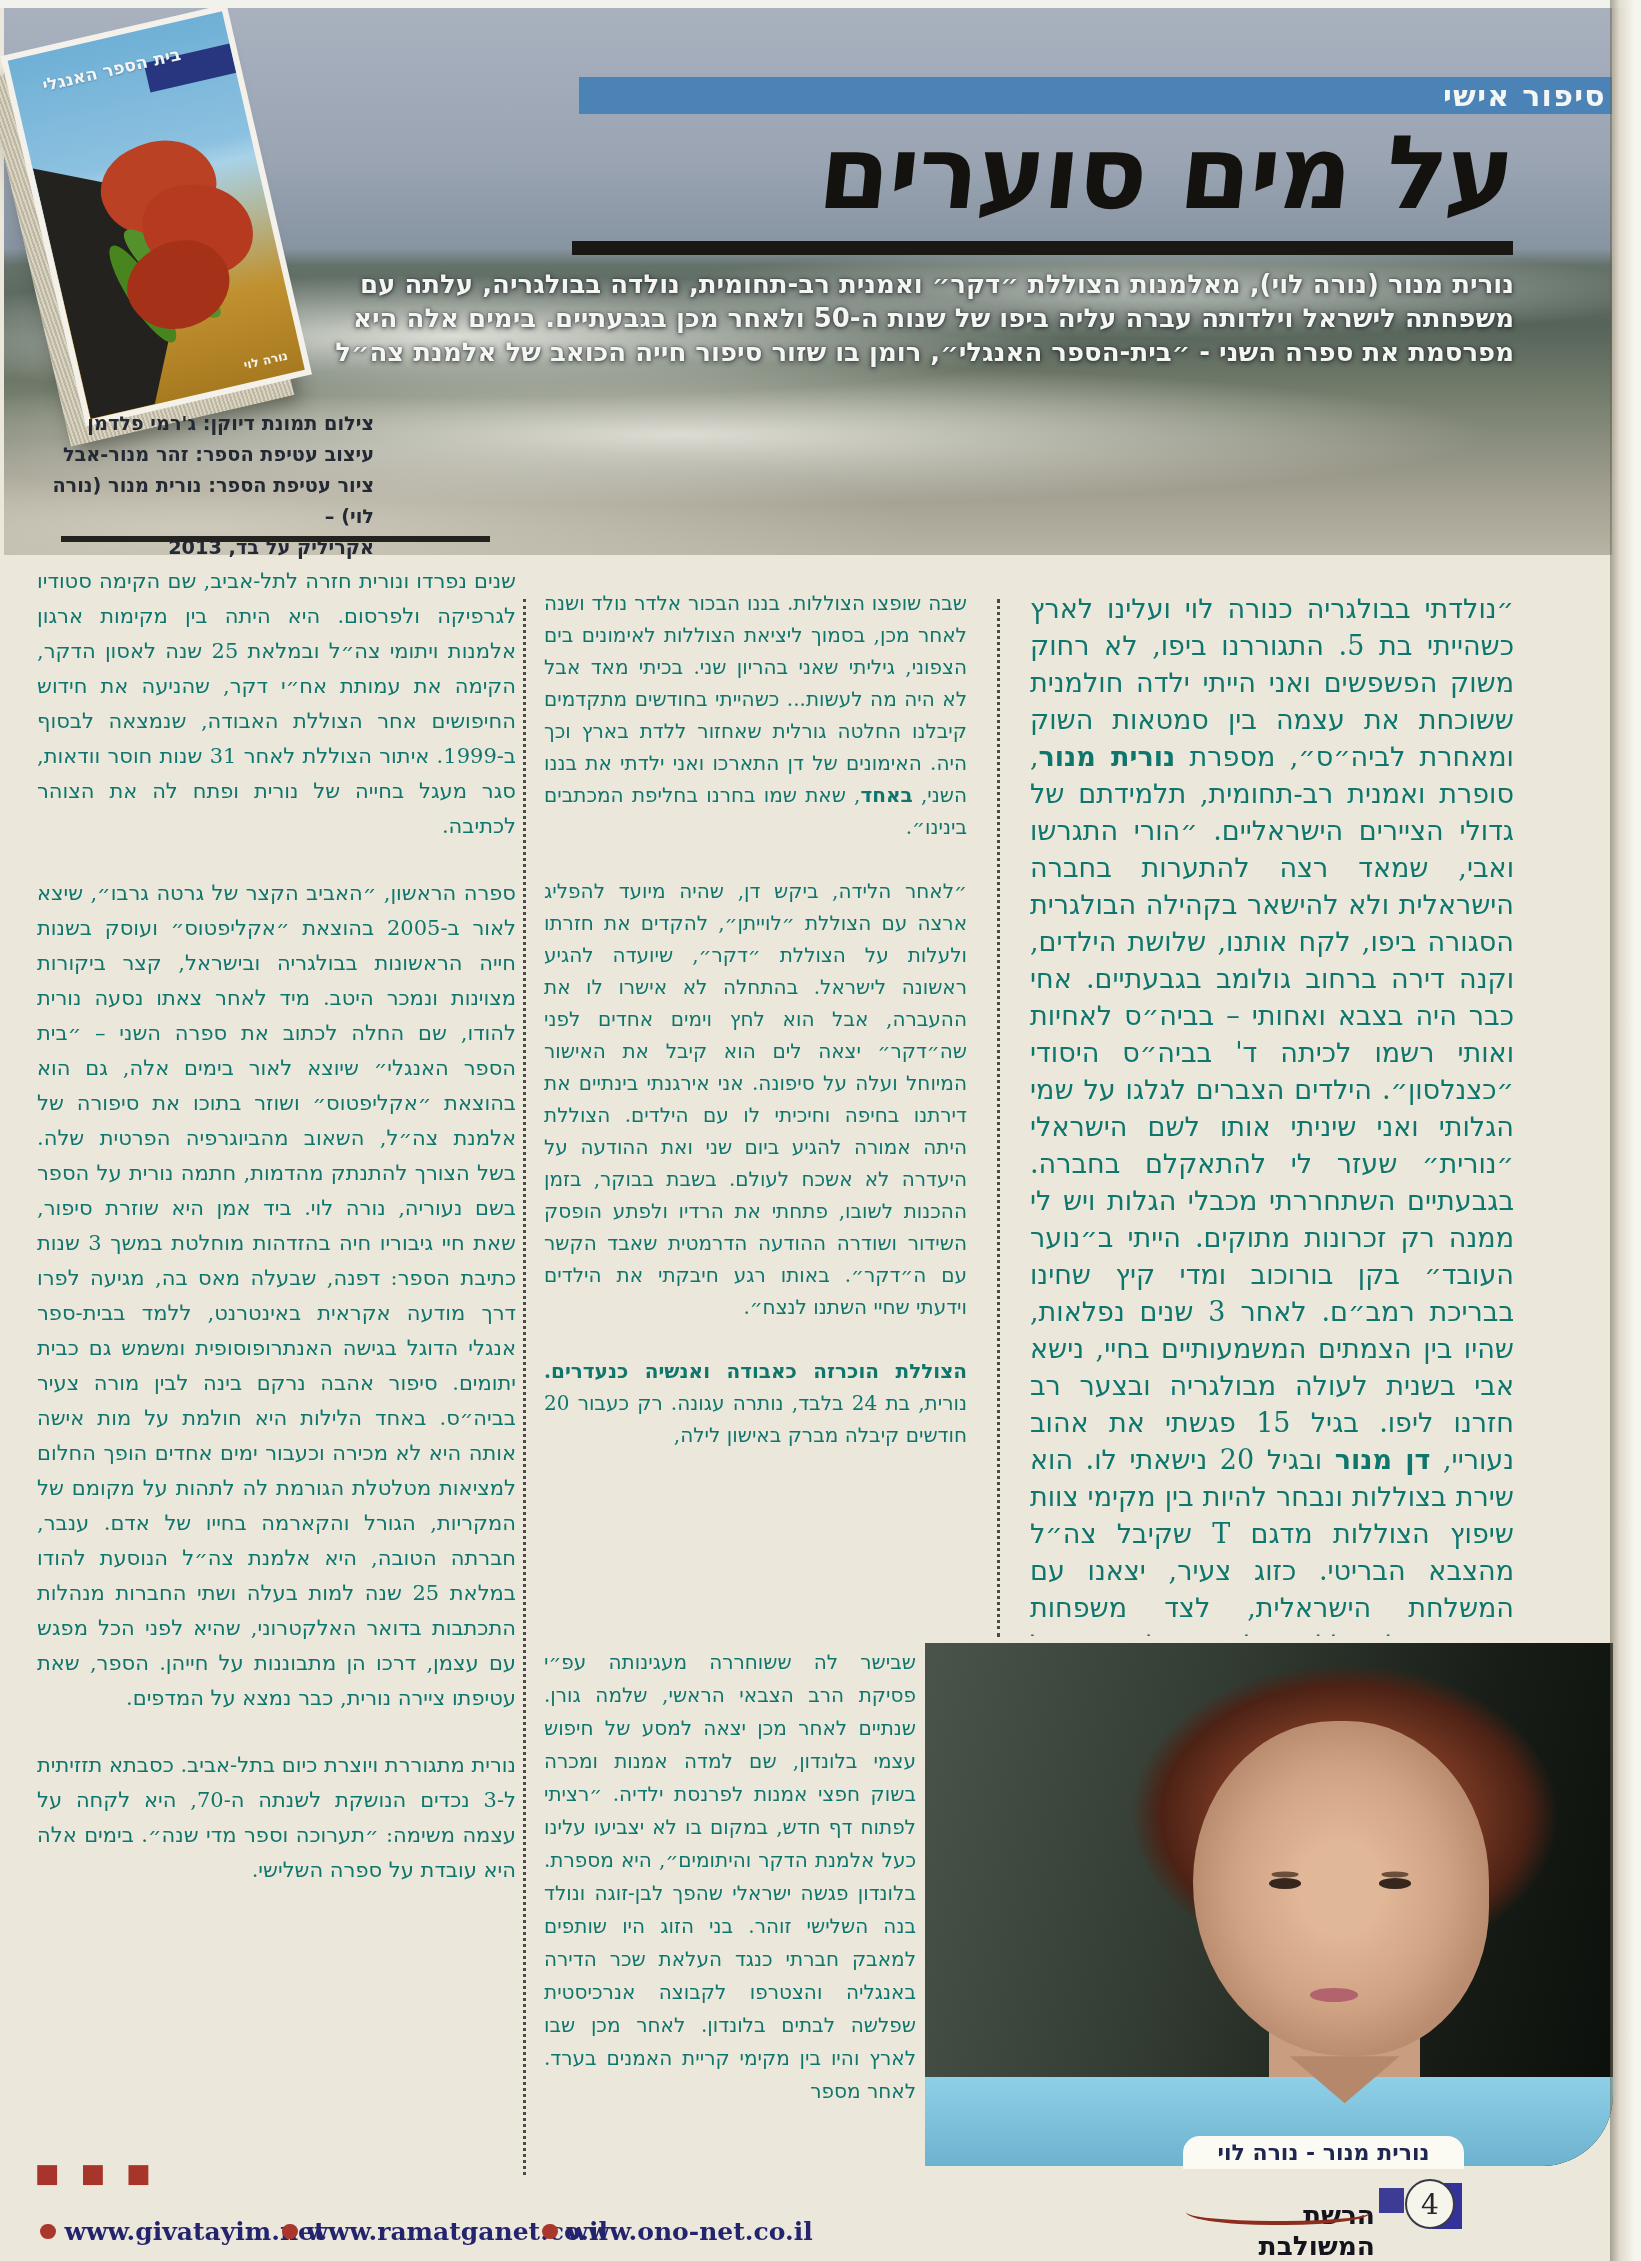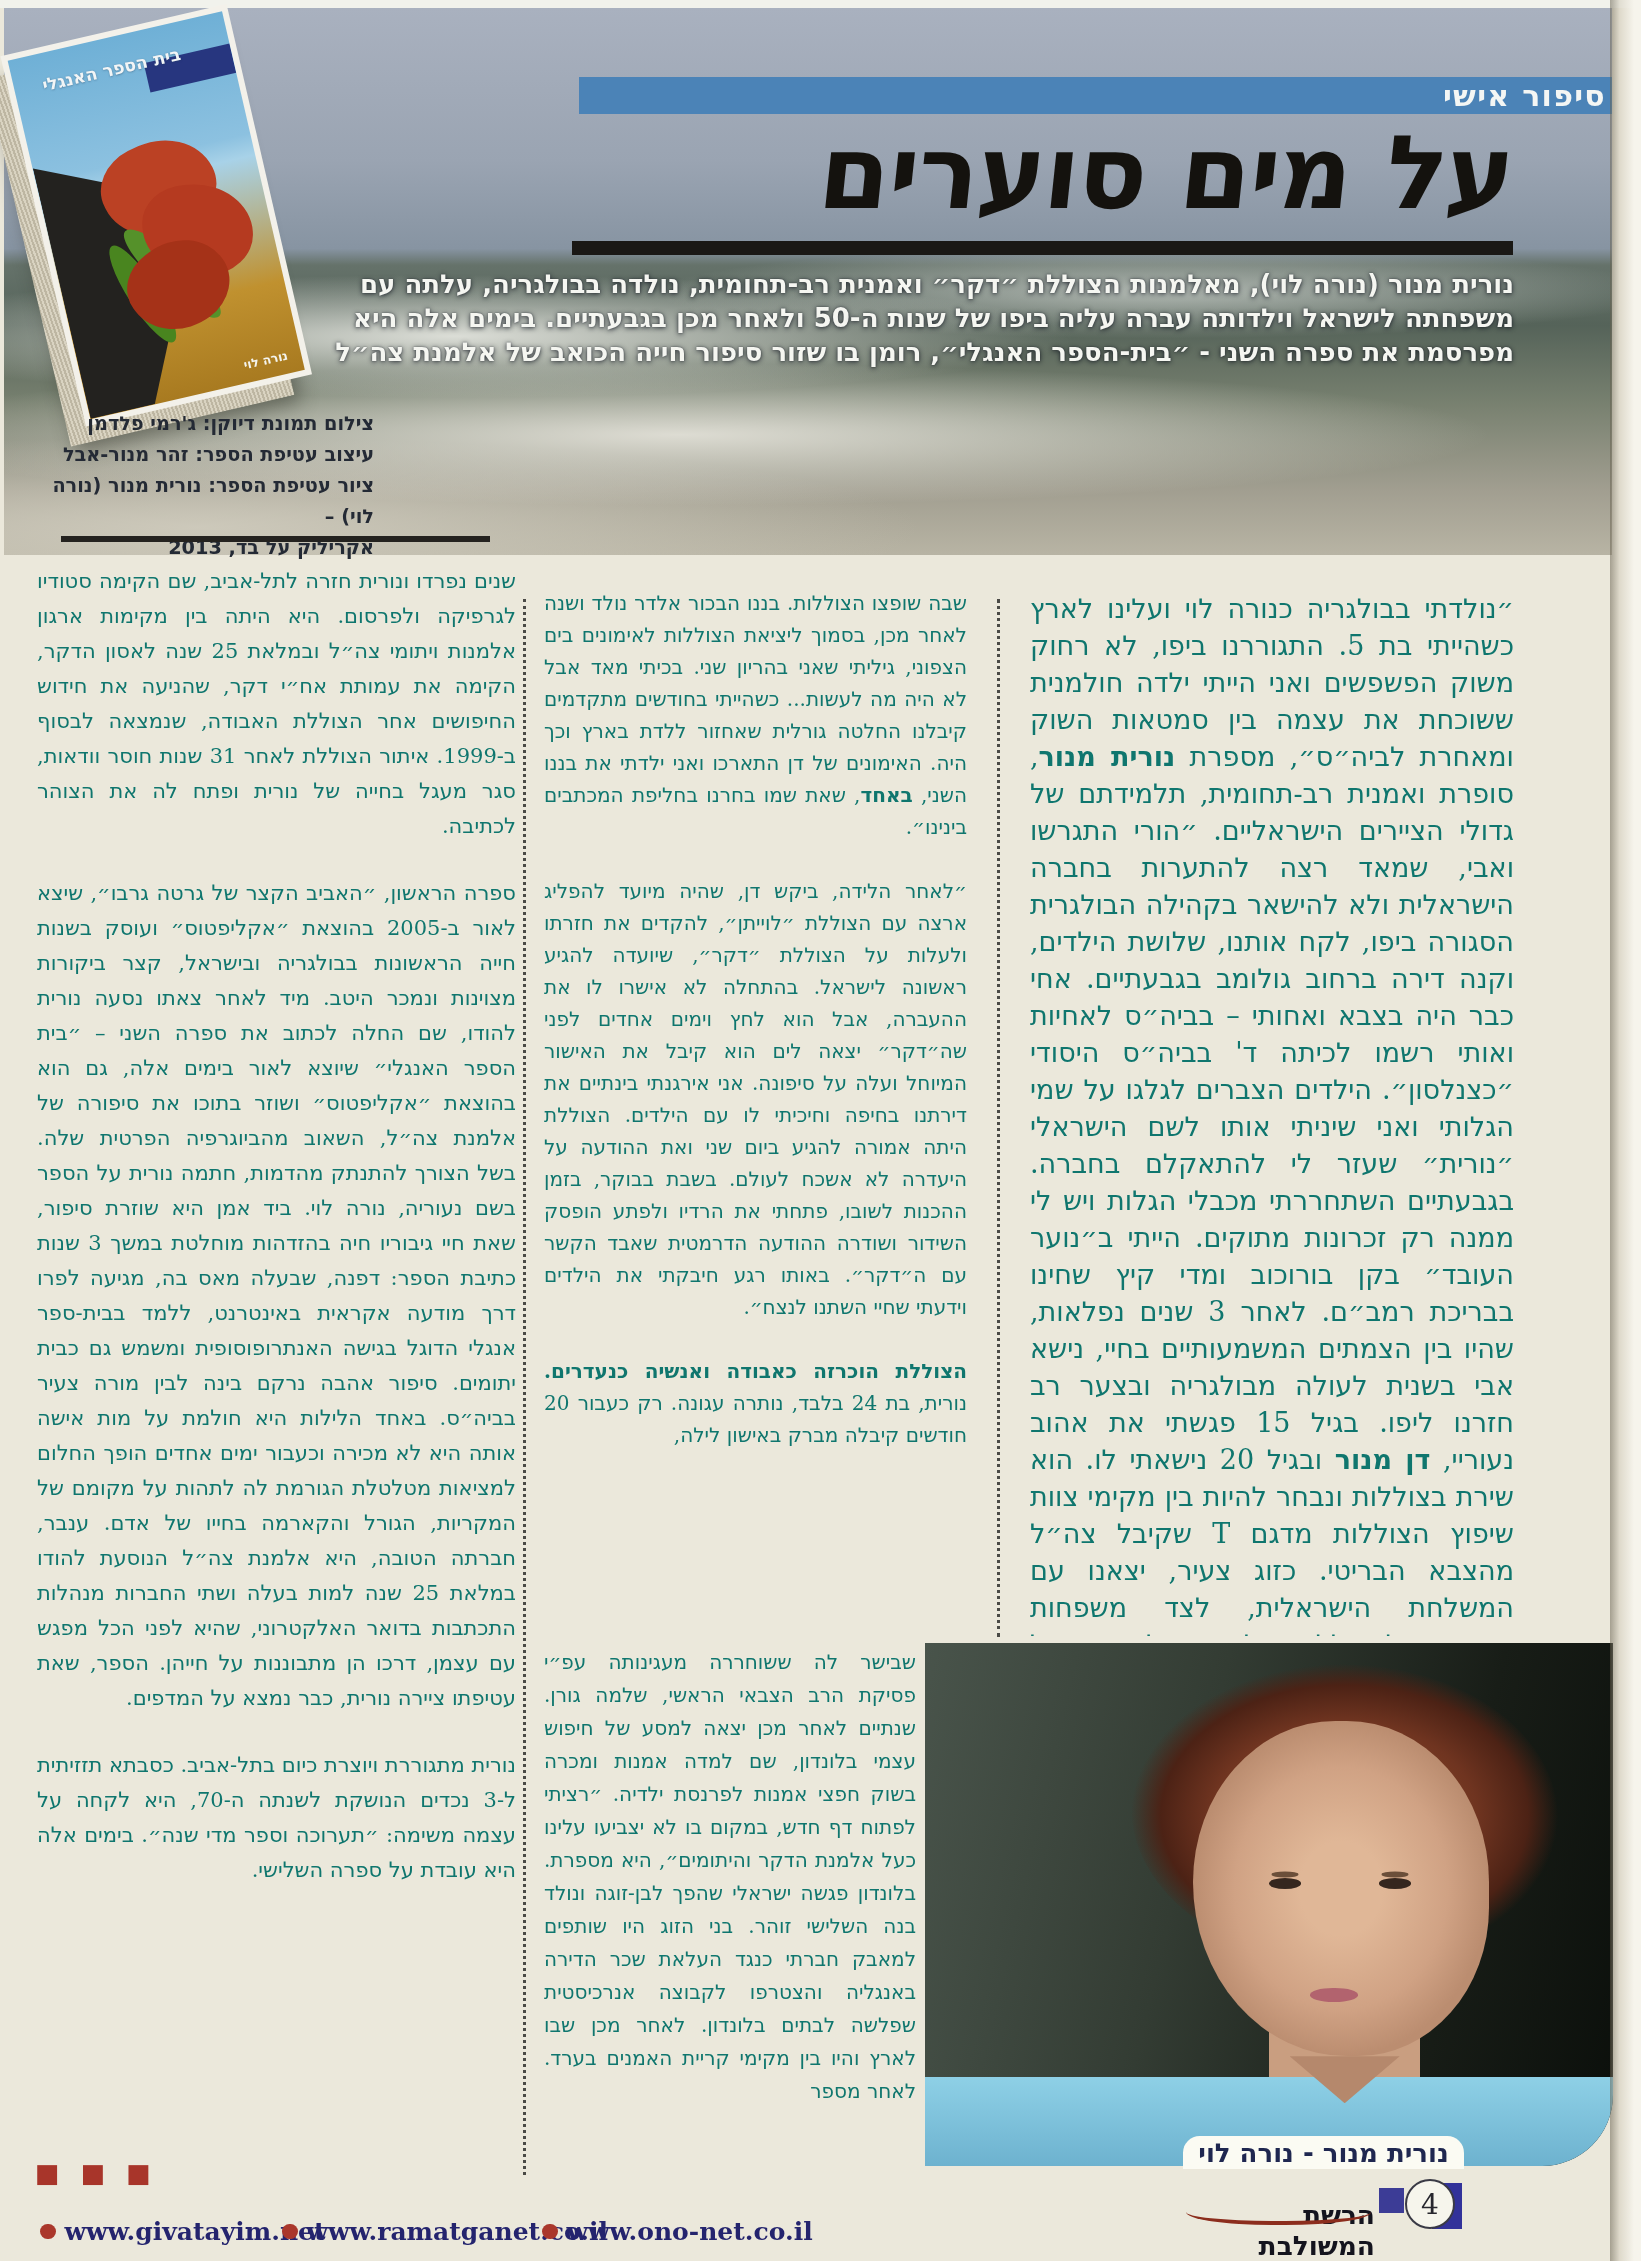--- a/index.html
+++ b/index.html
@@ -84,21 +84,21 @@
   .vneck{position:absolute;left:53%;bottom:12%;width:16%;height:9%;background:#b5886c;
       clip-path:polygon(0 0,100% 0,50% 100%);}
   .face{position:absolute;left:39%;top:15%;width:43%;height:64%;border-radius:50% 50% 46% 54%;
       background:radial-gradient(closest-side,#e0b797 28%,#d0a284 72%,#bb8d70 100%);}
   .eye{position:absolute;width:32px;height:10.3px;background:#35261e;border-radius:50%;
       box-shadow:0 -9px 0 -2.6px #6b4f3a;}
   .eyeL{left:50%;top:45%;} .eyeR{left:66%;top:45%;}
   .lips{position:absolute;left:56%;top:66%;width:48px;height:14px;background:#b2636e;border-radius:48%;}
   .cap-tab{left:1183px;top:2136px;width:281px;height:33px;background:#fbfbf3;border-radius:16.7px 16.7px 0 0;
       display:flex;align-items:center;justify-content:center;}
-  .cap-tab span{color:#1f2750;font-weight:bold;font-size:26px;direction:rtl;}
+  .cap-tab span{color:#1f2750;font-weight:bold;font-size:22px;direction:rtl;}
 
   
   .logo-text{left:1178px;top:2183px;width:197px;text-align:right;direction:rtl;
       font-size:26.4px;font-weight:bold;color:#14141e;margin-top:16px;}
   .swoosh{left:1186px;top:2212px;width:185px;height:9px;
       border-bottom:4.5px solid #8c2d1d;border-radius:50% 50% 50% 50%/0 0 14px 14px;}
   .lsq{left:1379px;top:2188px;width:24.5px;height:24.5px;background:#3c3c96;}
   .psq{left:1432px;top:2183px;width:30px;height:46px;background:#32329a;}
   .pcircle{left:1405px;top:2179px;width:50px;height:50px;background:#f6f5ec;border:2.6px solid #3a3a45;
       border-radius:50%;display:flex;align-items:center;justify-content:center;

